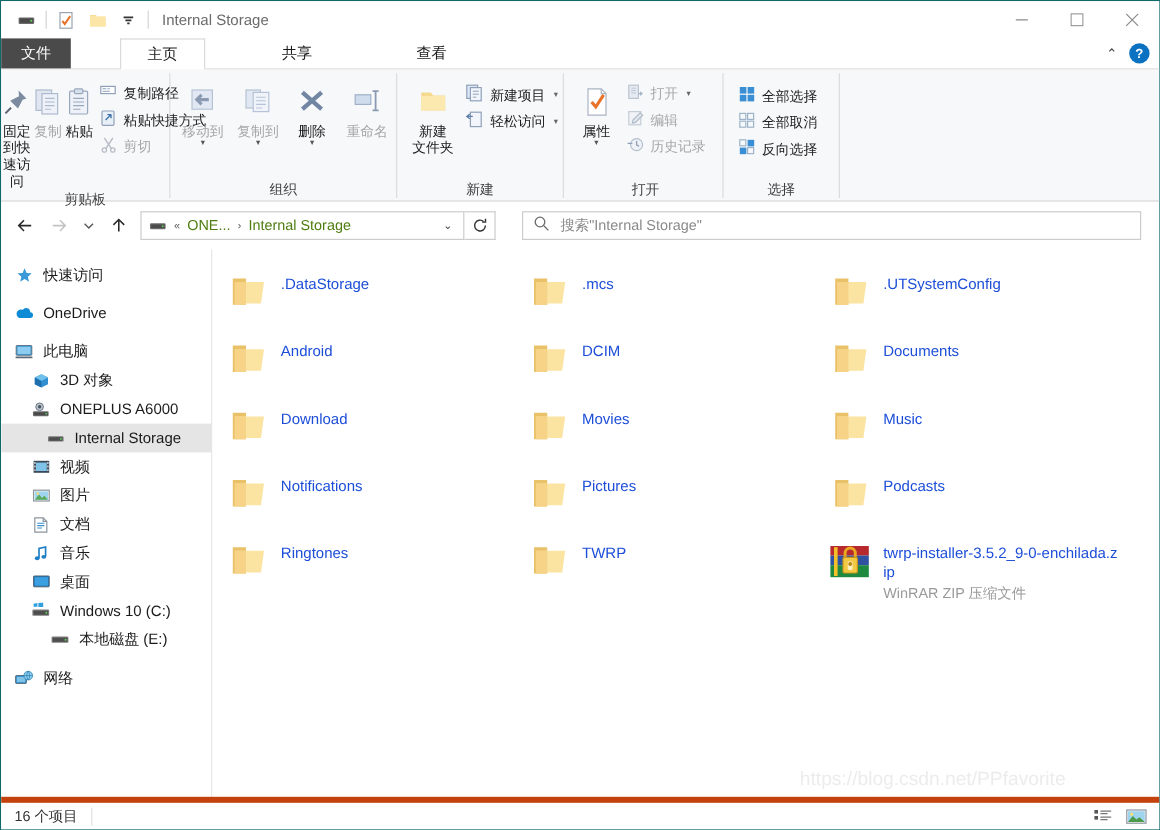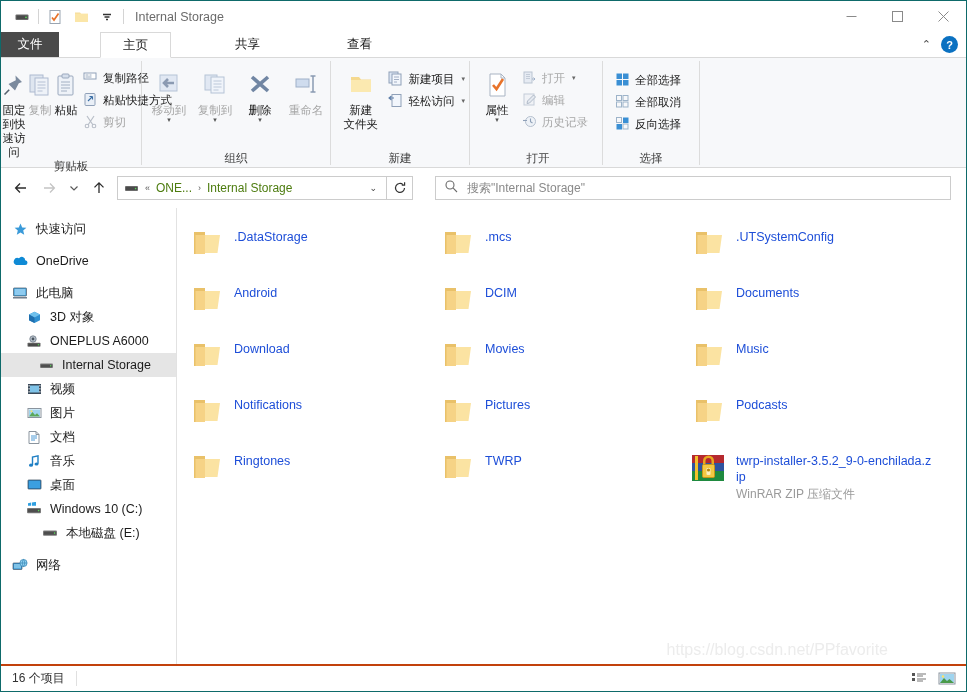--- a/index.html
+++ b/index.html
@@ -159,21 +159,21 @@
   .item .name { font-size: 12.5px; color: #1d4ed8; line-height: 16px; word-break: break-all; }
   .item .sub { font-size: 12px; color: #9a9a9a; line-height: 16px; margin-top: 1px; }
 
   .watermark {
     position: absolute; right: 78px; bottom: 5px;
     font-size: 16px; color: #ececec; white-space: nowrap; pointer-events: none;
   }
 
   
   .statusbar {
-    flex: 0 0 27px; height: 27px; border-top: 2px solid #c2410c;
+    flex: 0 0 27px; height: 27px; border-top: 5px solid #c2410c;
     background: #ffffff; display: flex; align-items: center;
     padding-left: 11px; position: relative;
   }
   .status-text { font-size: 12px; color: #333333; }
   .status-div { width: 1px; height: 15px; background: #e0e0e0; margin-left: 11px; }
   .viewbtns { position: absolute; right: 8px; display: flex; gap: 6px; align-items: center; }
   .viewbtn { width: 22px; height: 20px; display: flex; align-items: center; justify-content: center; }
 </style>
 </head>
 <body>

